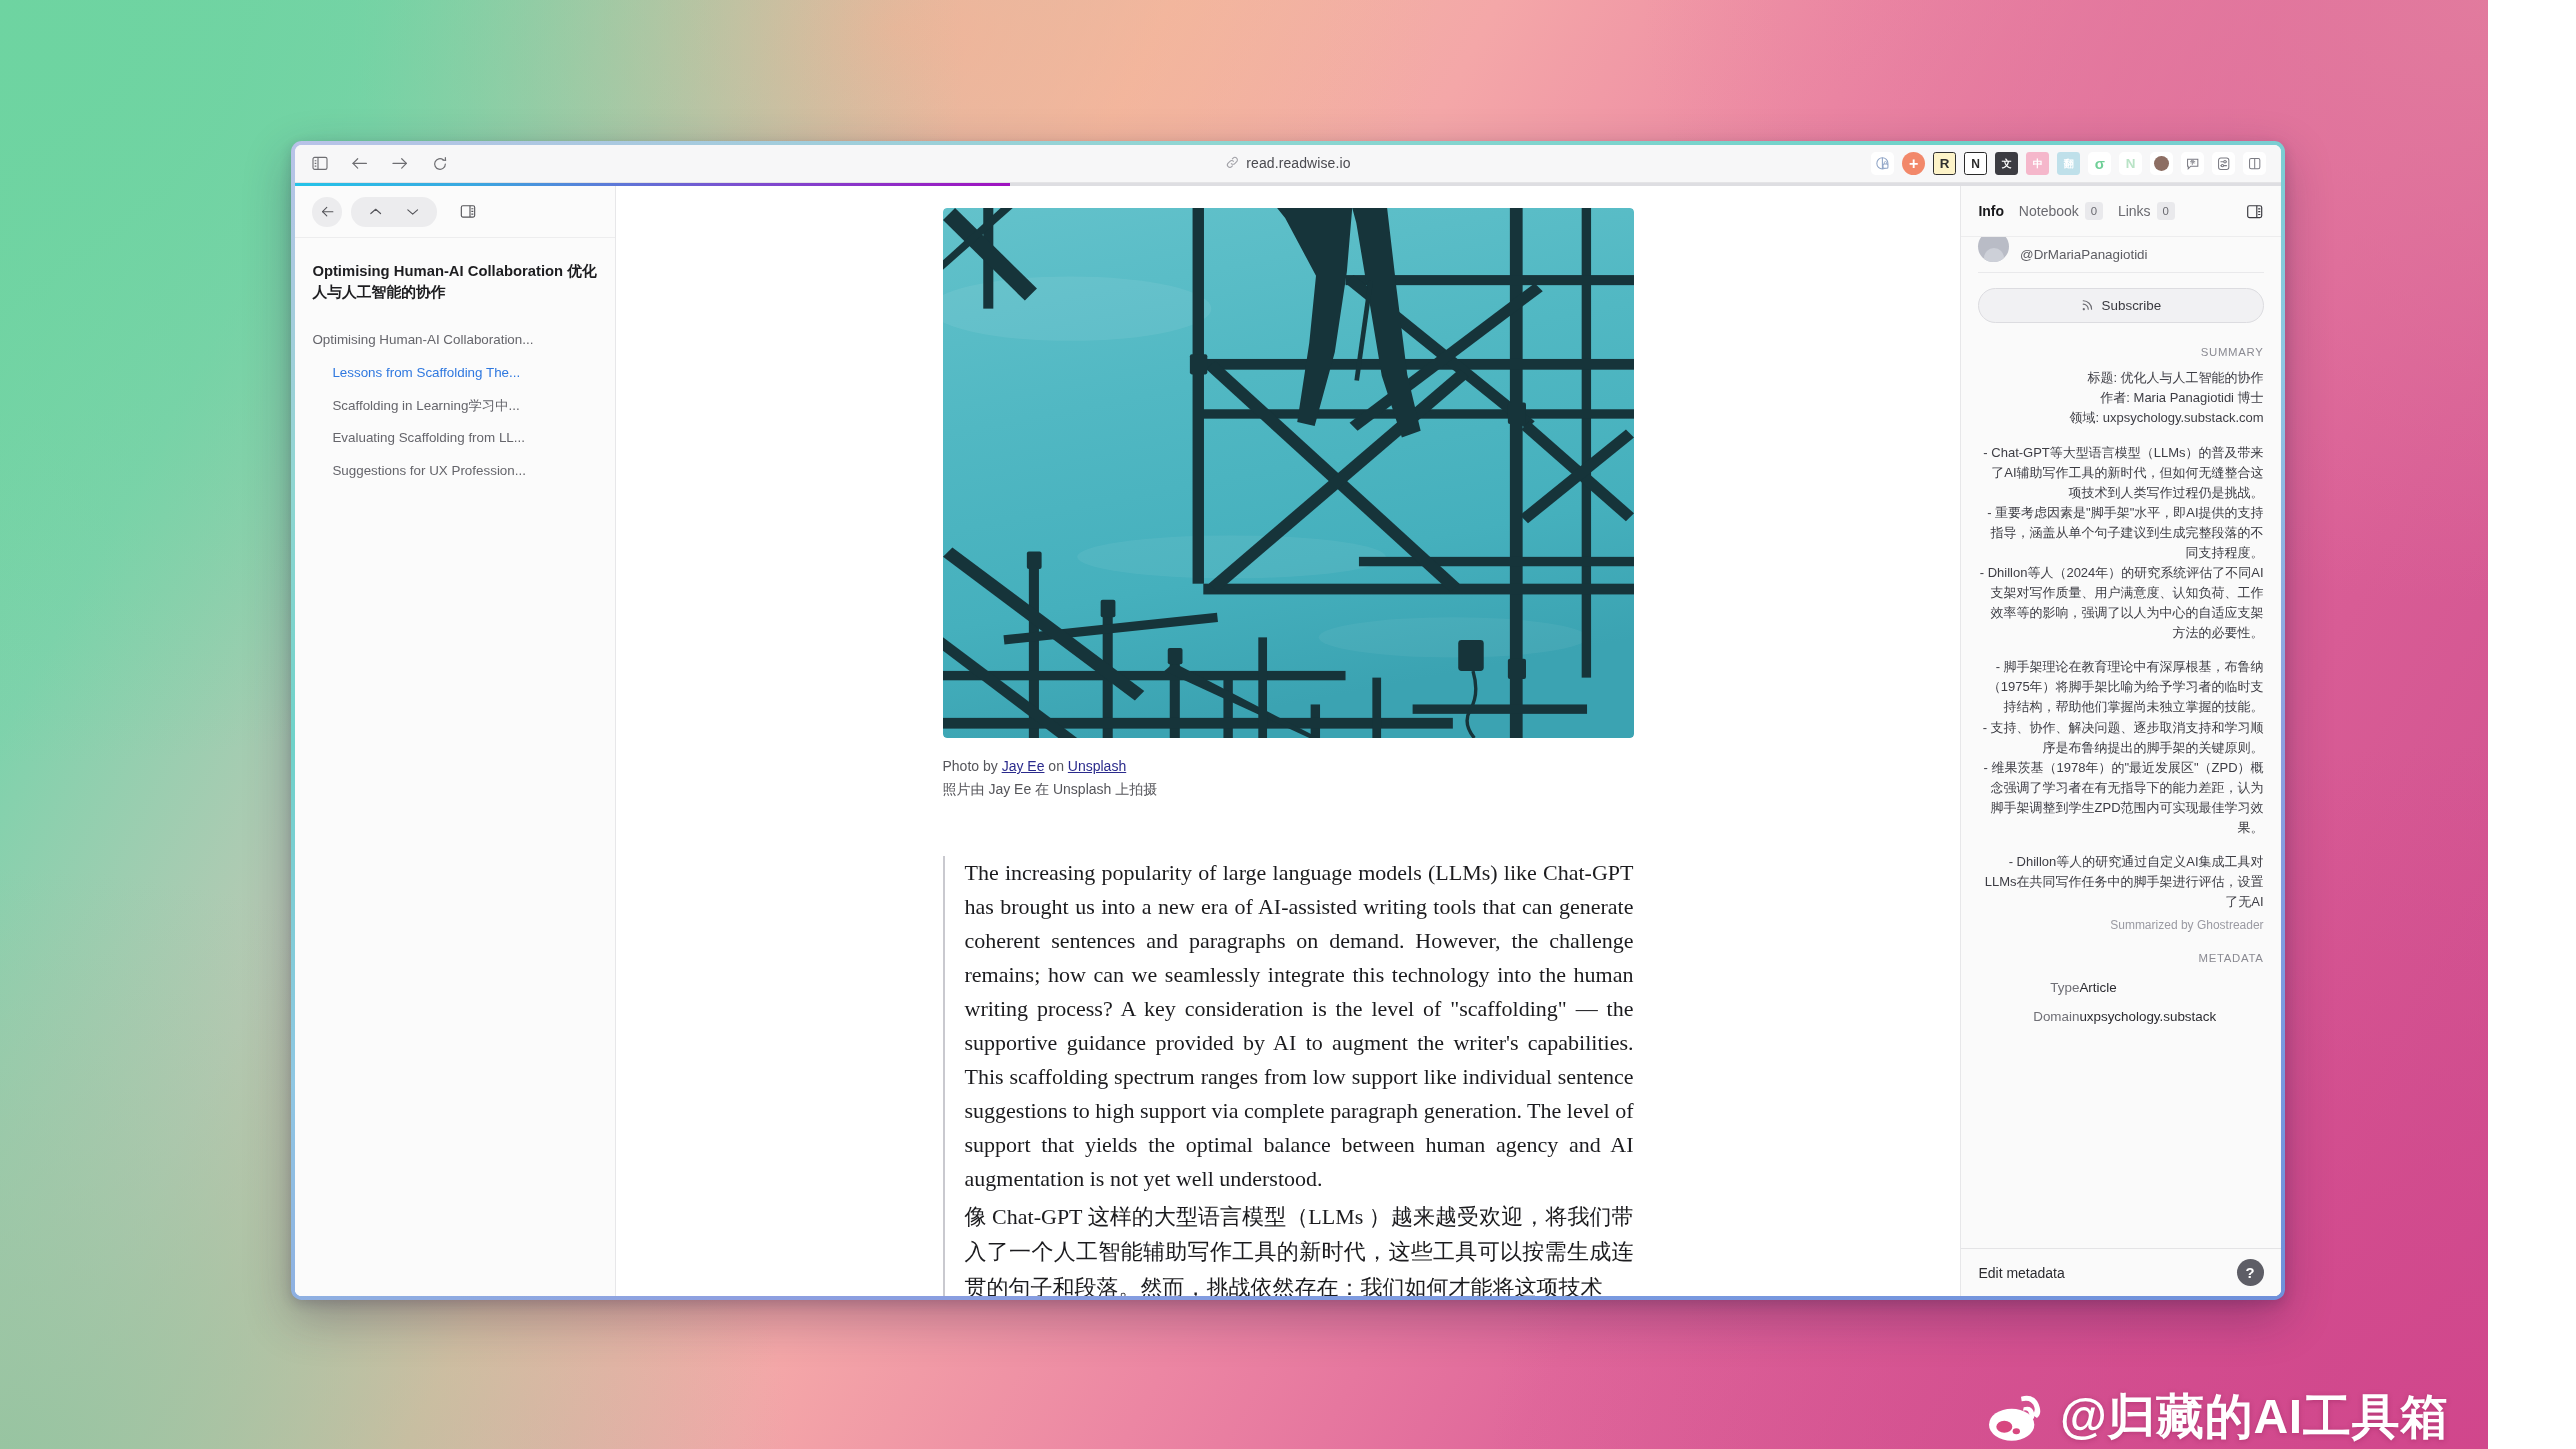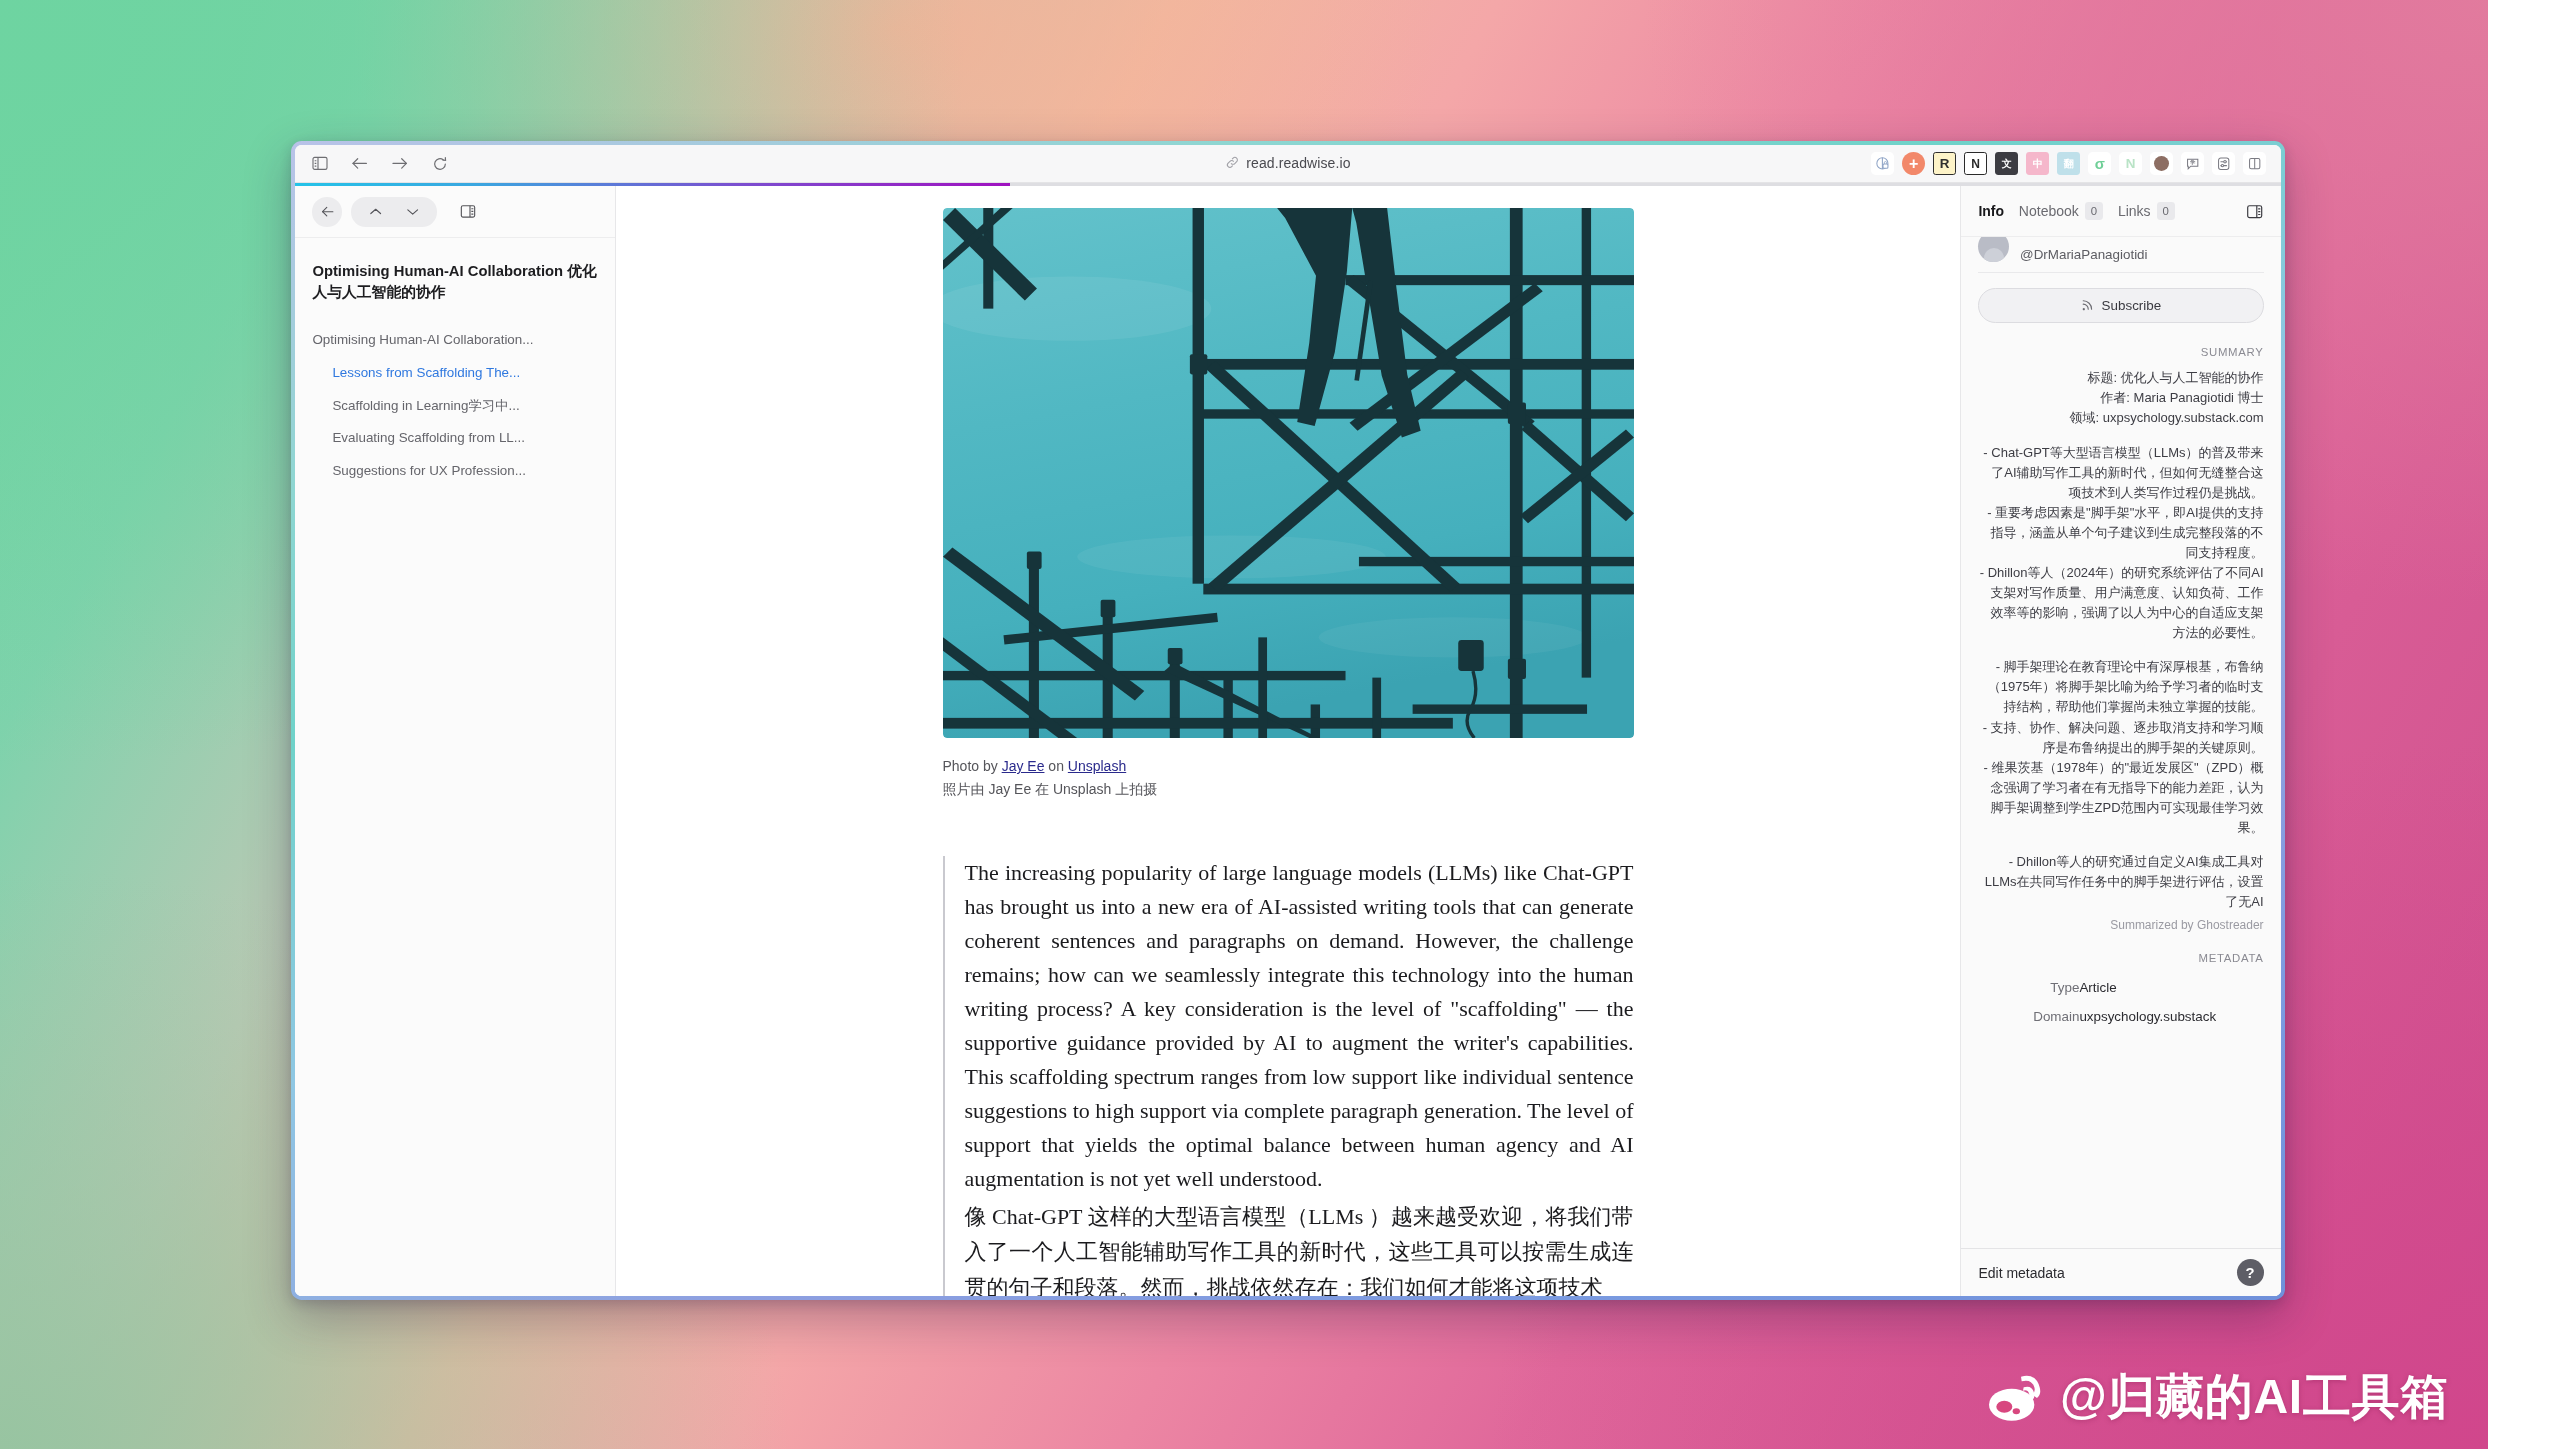--- a/index.html
+++ b/index.html
@@ -279,21 +279,21 @@
   
   #right-scroll::after {
     content: ""; position: absolute; left: 0; right: 0; bottom: 0; height: 17.4px;
     background: linear-gradient(to bottom, rgba(250,250,250,0), rgba(250,250,250,1));
     pointer-events: none;
   }
 
   
   #watermark {
     position: absolute;
-    right: 39px; bottom: 25px;
+    right: 39px; bottom: 5px;
     display: flex; align-items: center; gap: 12px;
     color: #ffffff;
     text-shadow: 0 1.3px 5.4px rgba(120,20,70,.35);
     text-align: right;
   }
   #wm-text {
     font-size: 48px; font-weight: 700; letter-spacing: 0.7px;
     line-height: 1;
   }
 </style>

